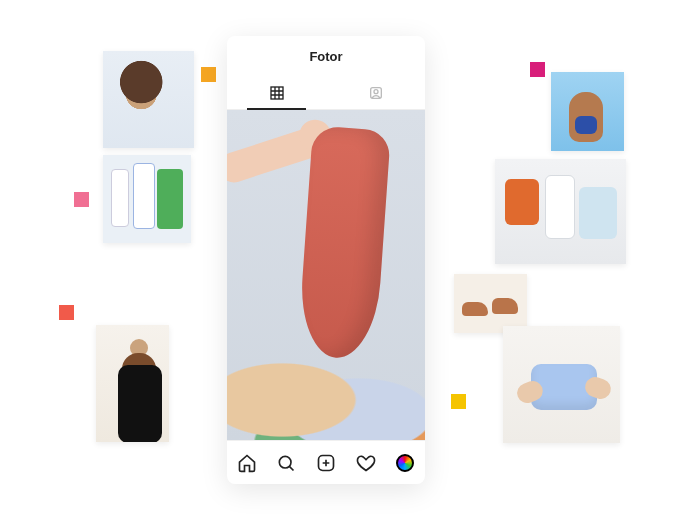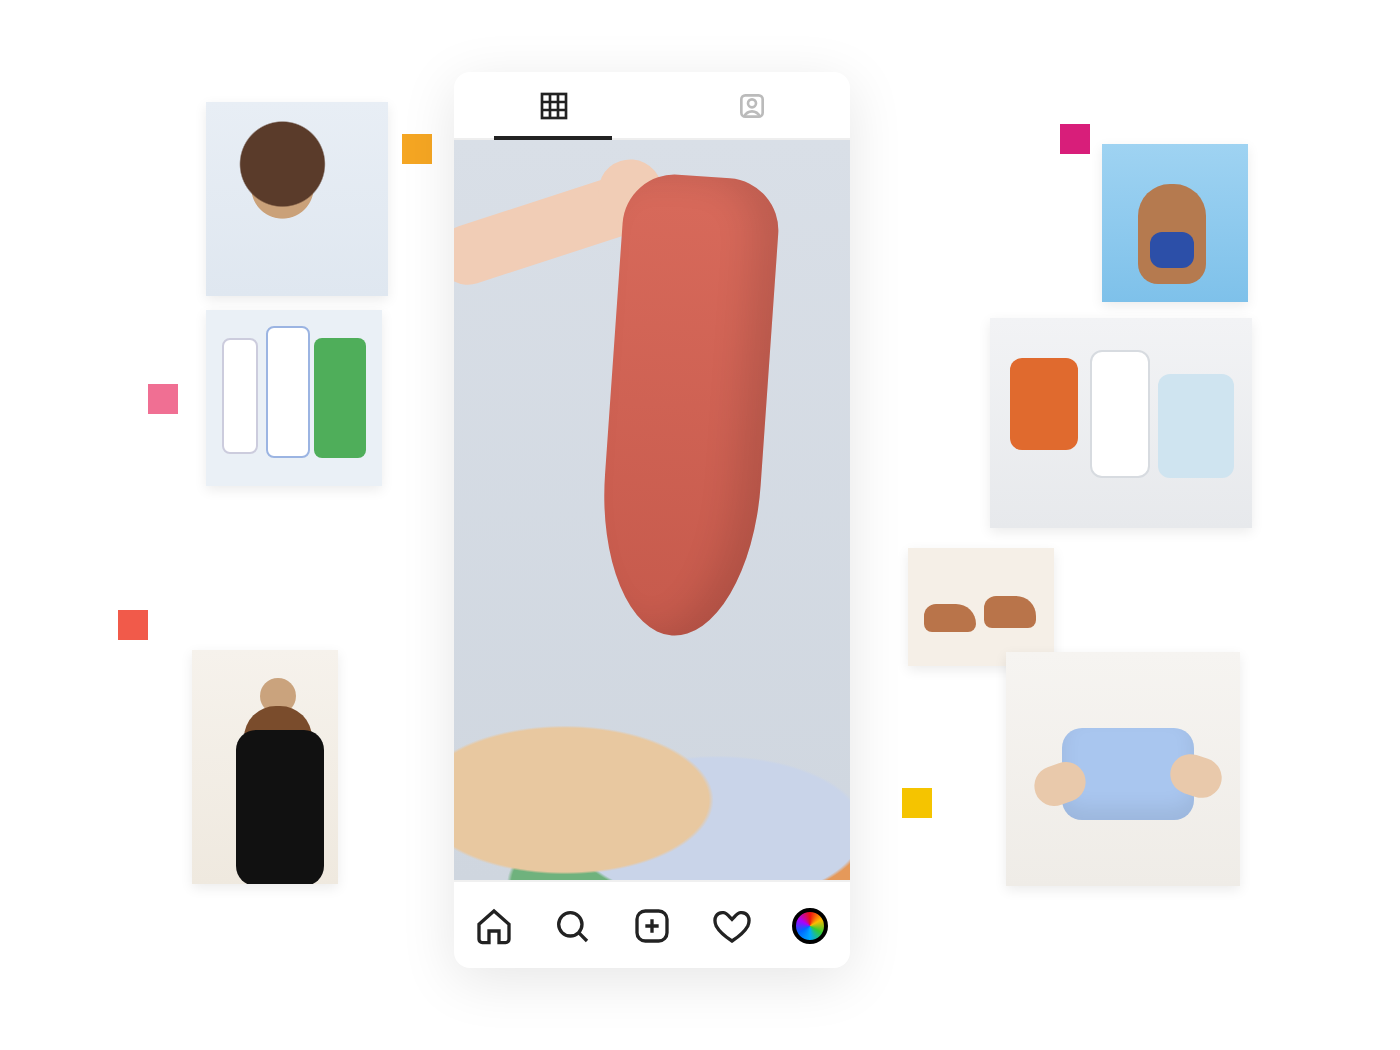--- a/index.html
+++ b/index.html
@@ -134,20 +134,21 @@
   </div>
   <div class="thumb" style="left:503px;top:326px;width:117px;height:117px">
     <div class="fill" style="background:linear-gradient(180deg,#f6f4f1,#efece7)">
       <div style="position:absolute;left:28px;top:38px;width:66px;height:46px;background:#a9c6ef;border-radius:10px;box-shadow:inset 0 -6px 10px rgba(0,0,0,.08)"></div>
       <div style="position:absolute;left:14px;top:56px;width:26px;height:20px;background:#e9c9ab;border-radius:10px;transform:rotate(-20deg)"></div>
       <div style="position:absolute;left:82px;top:52px;width:26px;height:20px;background:#e9c9ab;border-radius:10px;transform:rotate(18deg)"></div>
     </div>
   </div>
 
   <div class="phone">
+    <div class="ph-title">Fotor</div>
 
     <div class="ph-tabs">
       <div class="ph-tab active" aria-label="Grid">
         <span class="ic">
           <svg width="16" height="16" viewBox="0 0 24 24" fill="none" stroke="#222" stroke-width="2">
             <rect x="3" y="3" width="18" height="18"></rect>
               <path d="M9 3v18M15 3v18M3 9h18M3 15h18"></path>
           </svg>
         </span>
       </div>

